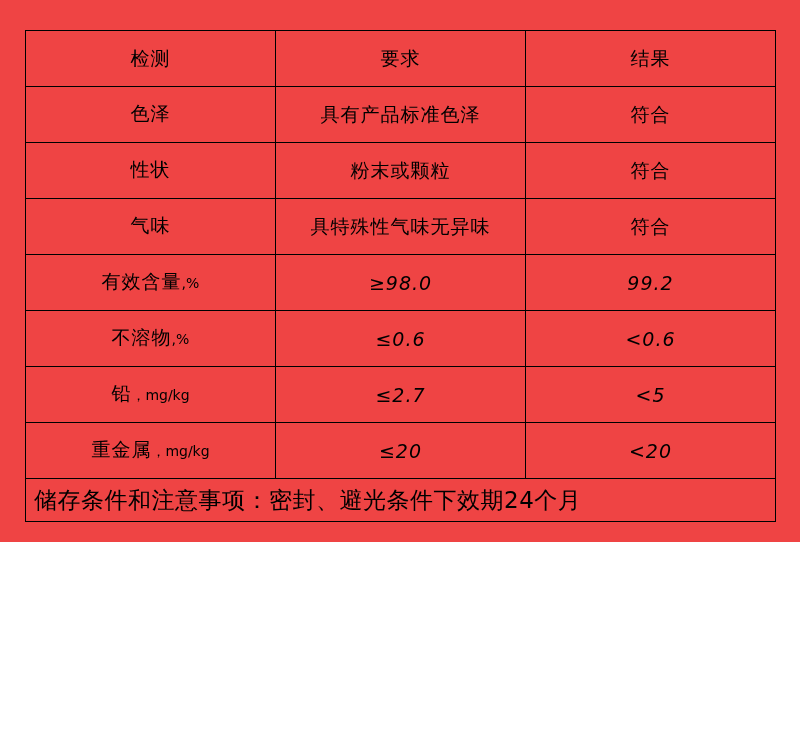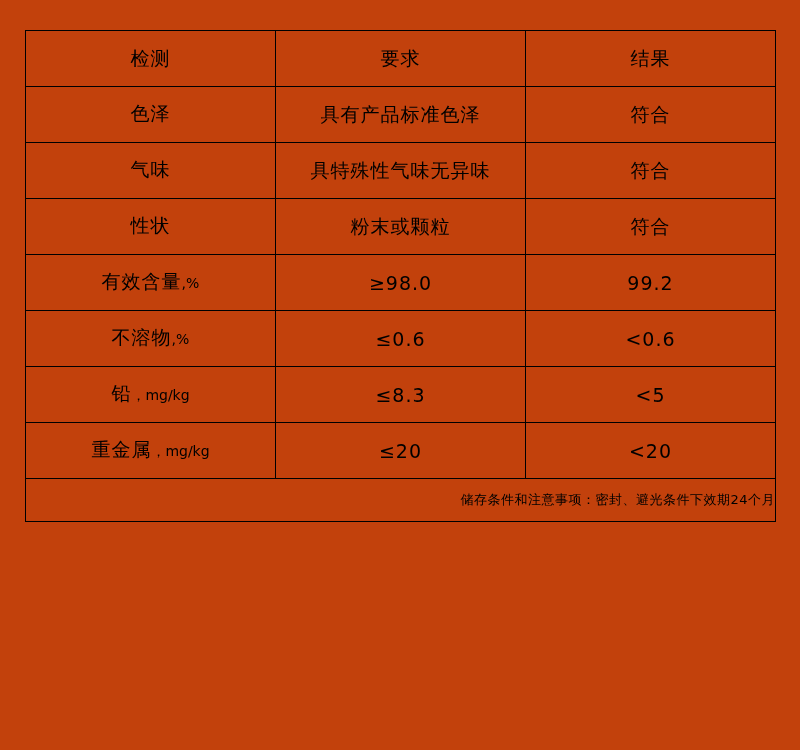--- a/index.html
+++ b/index.html
@@ -10,22 +10,22 @@
   body {
     width: 800px;
     height: 750px;
     font-family: "DejaVu Sans", "Liberation Sans", sans-serif;
     color: #000000;
     overflow: hidden;
   }
   .page {
     position: relative;
     width: 800px;
-    height: 750px;
-    background: #c2410c;
+    height: 542px;
+    background: #ef4444;
   }
   .spec-table {
     position: absolute;
     left: 25px;
     top: 30px;
     width: 750px;
     border-collapse: collapse;
     table-layout: fixed;
   }
   .spec-table td {
@@ -51,25 +51,26 @@
     font-family: Liberation Mono, monospace;
   }
   .unit {
     font-size: 14px;
     letter-spacing: 0;
   }
   .numeric {
     font-family: "DejaVu Serif", "Liberation Serif", serif;
     font-size: 20px;
     letter-spacing: 0;
+    font-style: italic;
   }
   .footer-row td {
     height: 42px;
-    text-align: right;
-    font-size: 13px;
+    text-align: left;
+    font-size: 23px;
     padding-left: 8px;
     letter-spacing: 0.5px;
     margin-top: 36px;
   }
 </style>
 </head>
 <body>
 
 <div class="page">
   <table class="spec-table">
@@ -85,48 +86,48 @@
         <td>结果</td>
       </tr>
 
       <tr>
         <td><span class="cell-text">色泽</span><span class="unit"></span></td>
         <td>具有产品标准色泽</td>
         <td>符合</td>
       </tr>
 
       <tr>
-        <td><span class="cell-text">气味</span><span class="unit"></span></td>
-        <td>具特殊性气味无异味</td>
+        <td><span class="cell-text">性状</span><span class="unit"></span></td>
+        <td>粉末或颗粒</td>
         <td>符合</td>
       </tr>
 
       <tr>
-        <td><span class="cell-text">性状</span><span class="unit"></span></td>
-        <td>粉末或颗粒</td>
+        <td><span class="cell-text">气味</span><span class="unit"></span></td>
+        <td>具特殊性气味无异味</td>
         <td>符合</td>
       </tr>
 
       <tr>
         <td><span class="cell-text">有效含量</span><span class="unit">,%</span></td>
         <td class="numeric">≥98.0</td>
         <td class="numeric">99.2</td>
       </tr>
 
 
       <tr>
         <td><span class="cell-text">不溶物</span><span class="unit">,%</span></td>
         <td class="numeric">≤0.6</td>
         <td class="numeric">&lt;0.6</td>
       </tr>
 
 
       <tr>
         <td><span class="cell-text">铅</span><span class="unit">，mg/kg</span></td>
-        <td class="numeric">≤8.3</td>
+        <td class="numeric">≤2.7</td>
         <td class="numeric">&lt;5</td>
       </tr>
 
       <tr>
         <td><span class="cell-text">重金属</span><span class="unit">，mg/kg</span></td>
         <td class="numeric">≤20</td>
         <td class="numeric">&lt;20</td>
       </tr>
 
 

